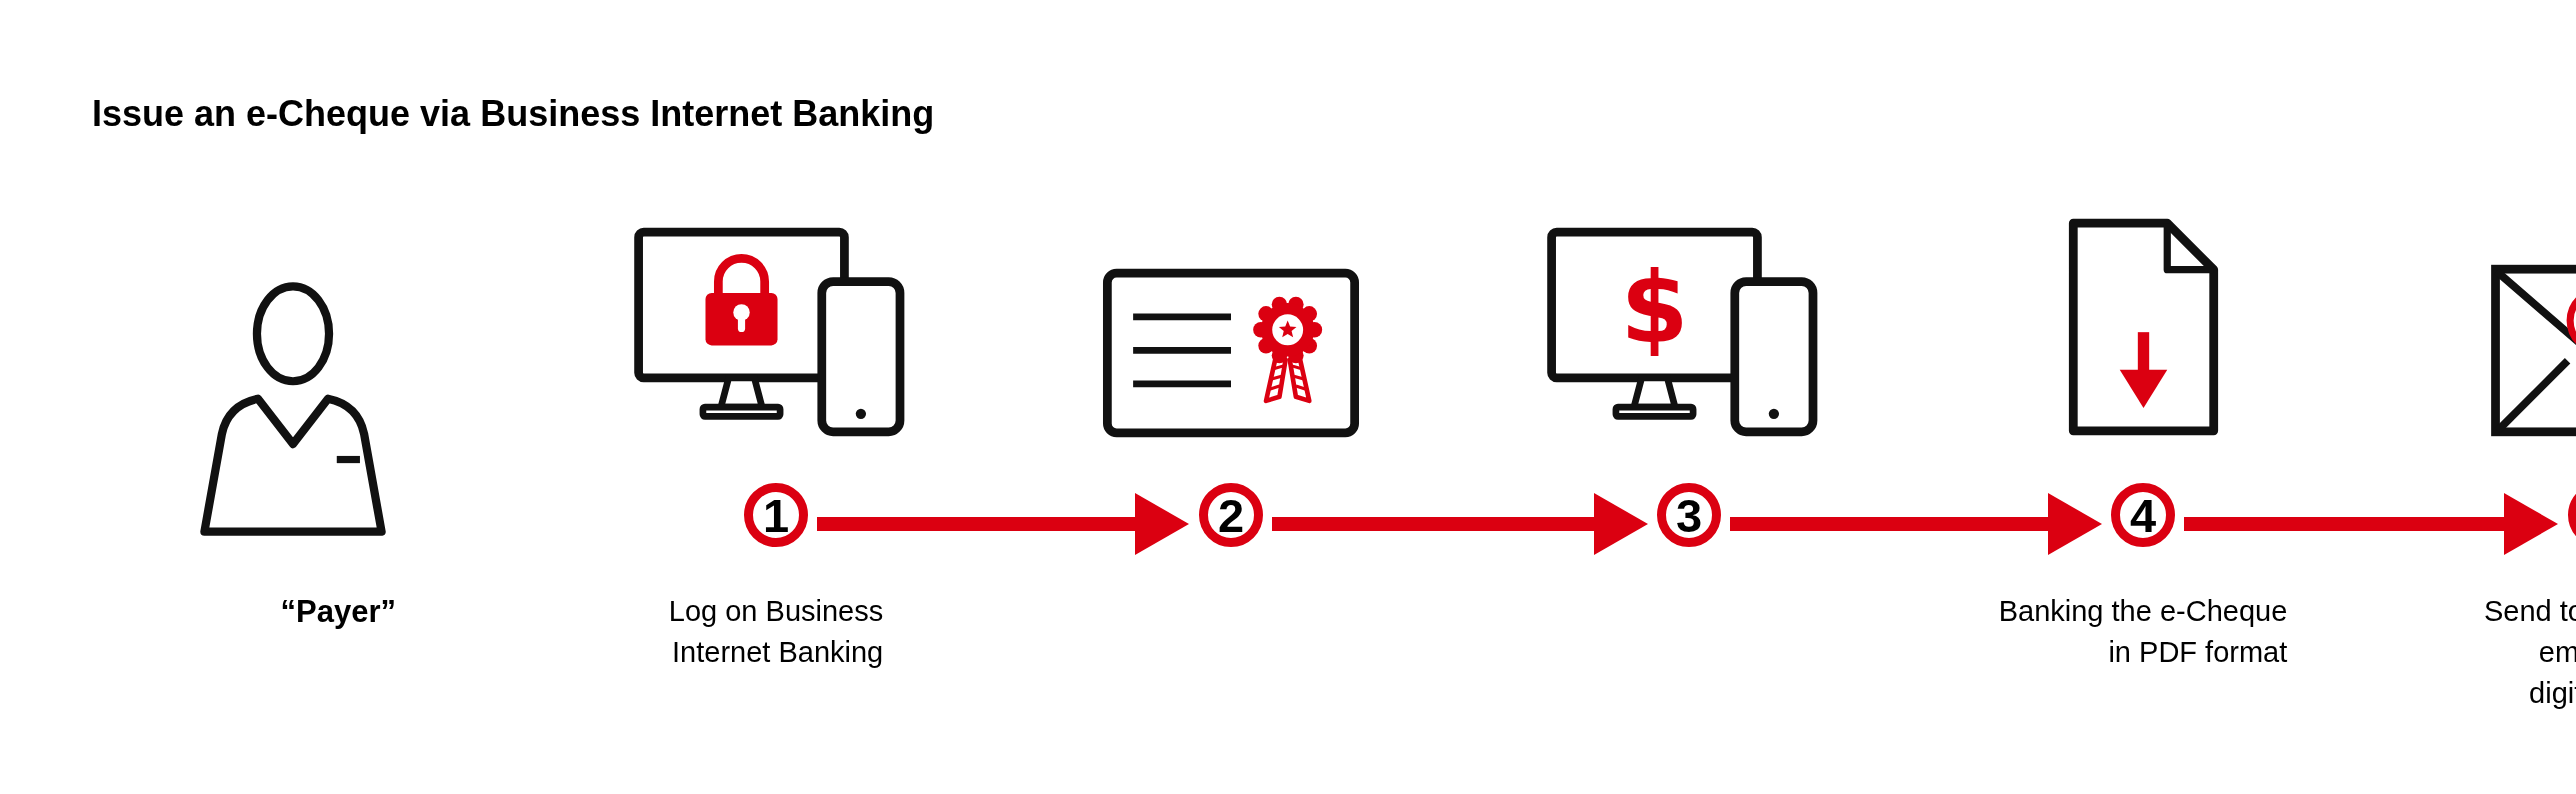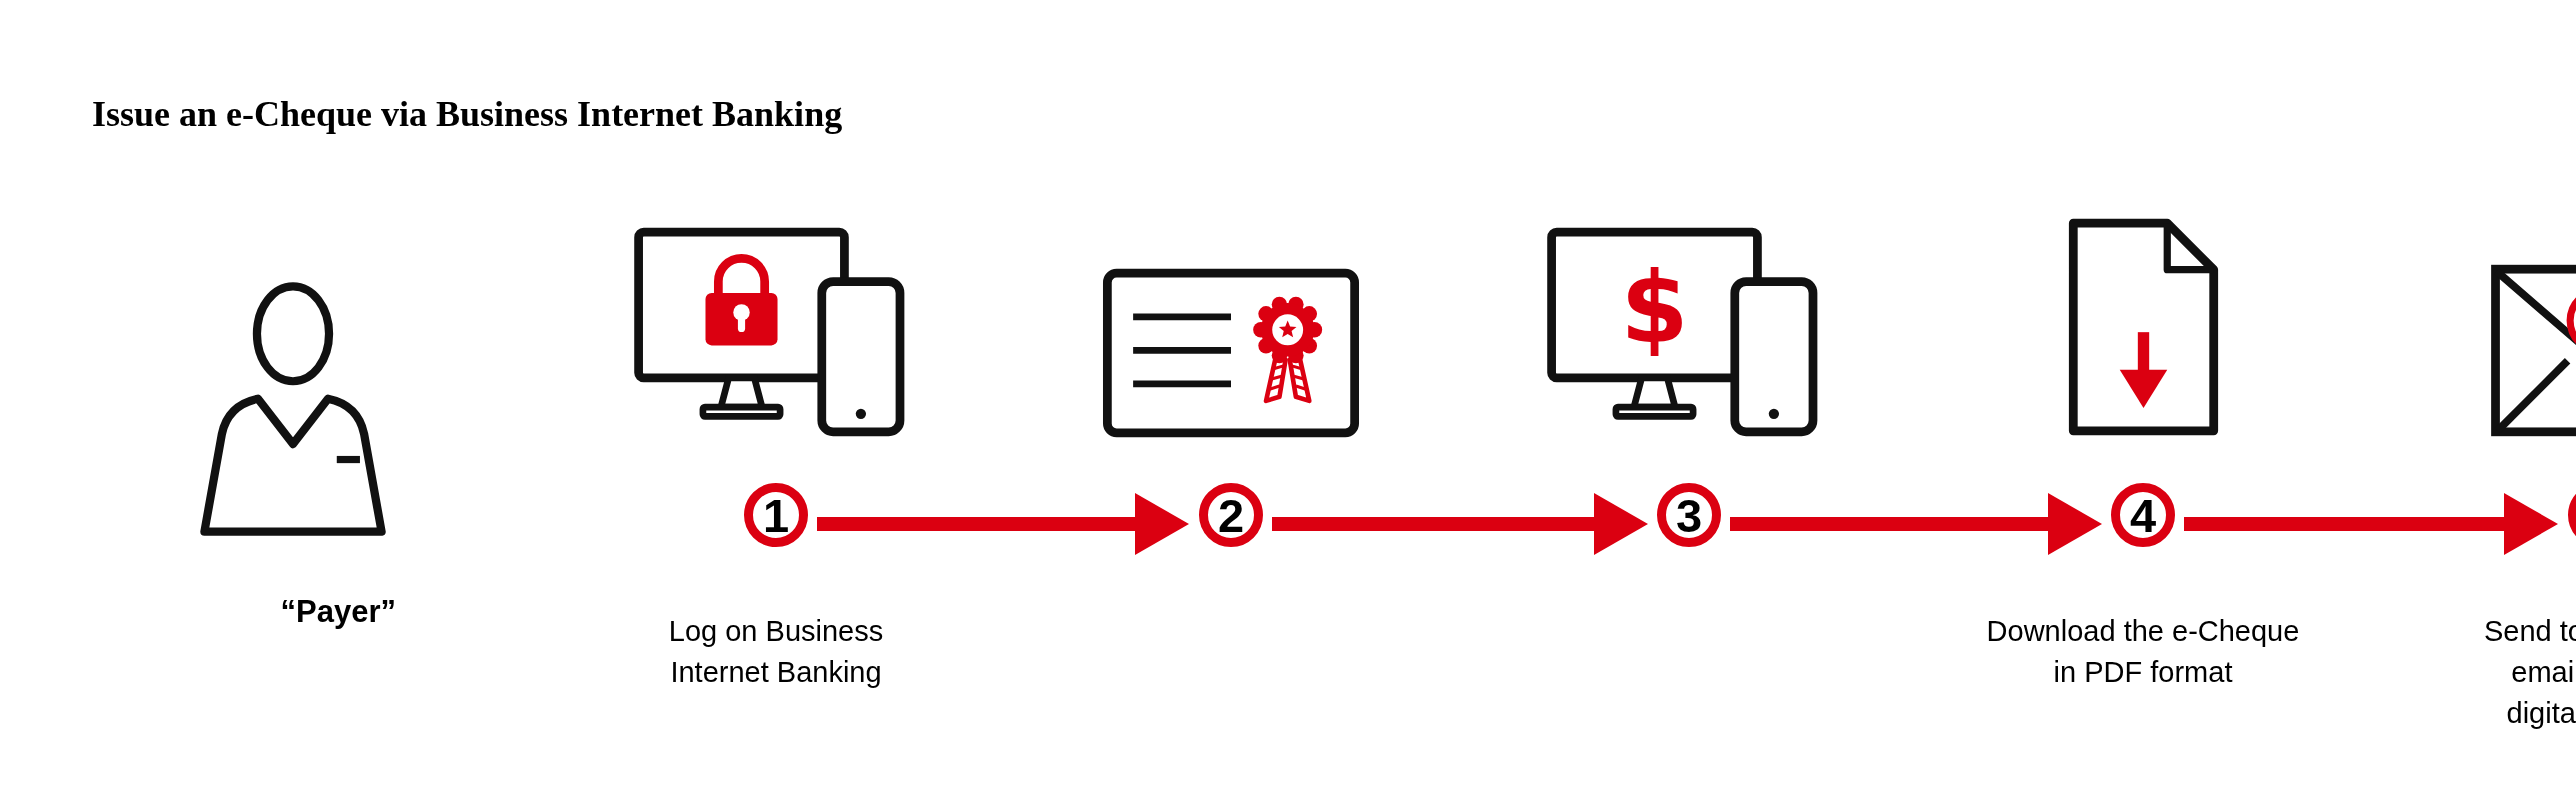--- a/index.html
+++ b/index.html
@@ -13,21 +13,20 @@
     color: #000000;
     overflow: hidden;
   }
   .title {
     position: absolute;
     left: 92px;
     top: 93px;
     margin: 0;
     font-size: 36px;
     font-weight: 700;
-    font-family: Liberation Serif, serif;
   }
   .payer {
     position: absolute;
     left: 185px;
     top: 278px;
     width: 211px;
     display: flex;
     flex-direction: column;
     align-items: flex-end;
   }
@@ -58,24 +57,24 @@
     height: 64px;
     border: 9.3px solid #db0011;
     border-radius: 50%;
     background: #ffffff;
     display: flex;
     align-items: center;
     justify-content: center;
   }
   .badge span { font-size: 47px; font-weight: 700; line-height: 1; }
   .caption {
-    margin-top: 64px;
+    margin-top: 44px;
     font-size: 29px;
     line-height: 41px;
-    text-align: center;
+    text-align: right;
     white-space: pre-line;
   }
   .arrow {
     position: absolute;
     top: 524px;
     height: 0;
     display: flex;
     align-items: center;
     z-index: 1;
   }
@@ -200,21 +199,21 @@
       <svg width="155" height="222" viewBox="0 0 300 430">
         <path d="M14,14 L196,14 L286,104 L286,416 L14,416 Z" fill="#ffffff" stroke="#111111" stroke-width="17" stroke-linejoin="round"></path>
         <path d="M196,14 L196,104 L286,104" fill="none" stroke="#111111" stroke-width="14" stroke-linejoin="round"></path>
         <line x1="150" y1="225" x2="150" y2="305" stroke="#db0011" stroke-width="22"></line>
         <polygon points="104,298 196,298 150,372" fill="#db0011"></polygon>
       </svg>
     </div>
     <div class="badge">
       <span>4</span>
     </div>
-    <div class="caption">Download the e-Cheque
+    <div class="caption">Banking the e-Cheque
 in PDF format</div>
   </div>
 
   <div class="step" style="left:2368px;">
     <div class="icon-box">
       <svg width="222" height="175" viewBox="0 0 430 340">
         <rect x="12" y="12" width="406" height="316" fill="#ffffff" stroke="#111111" stroke-width="17"></rect>
         <path d="M16,326 L152,190" fill="none" stroke="#111111" stroke-width="15"></path>
         <path d="M414,326 L278,190" fill="none" stroke="#111111" stroke-width="15"></path>
         <path d="M14,16 L215,190 L416,16" fill="none" stroke="#111111" stroke-width="15"></path>

